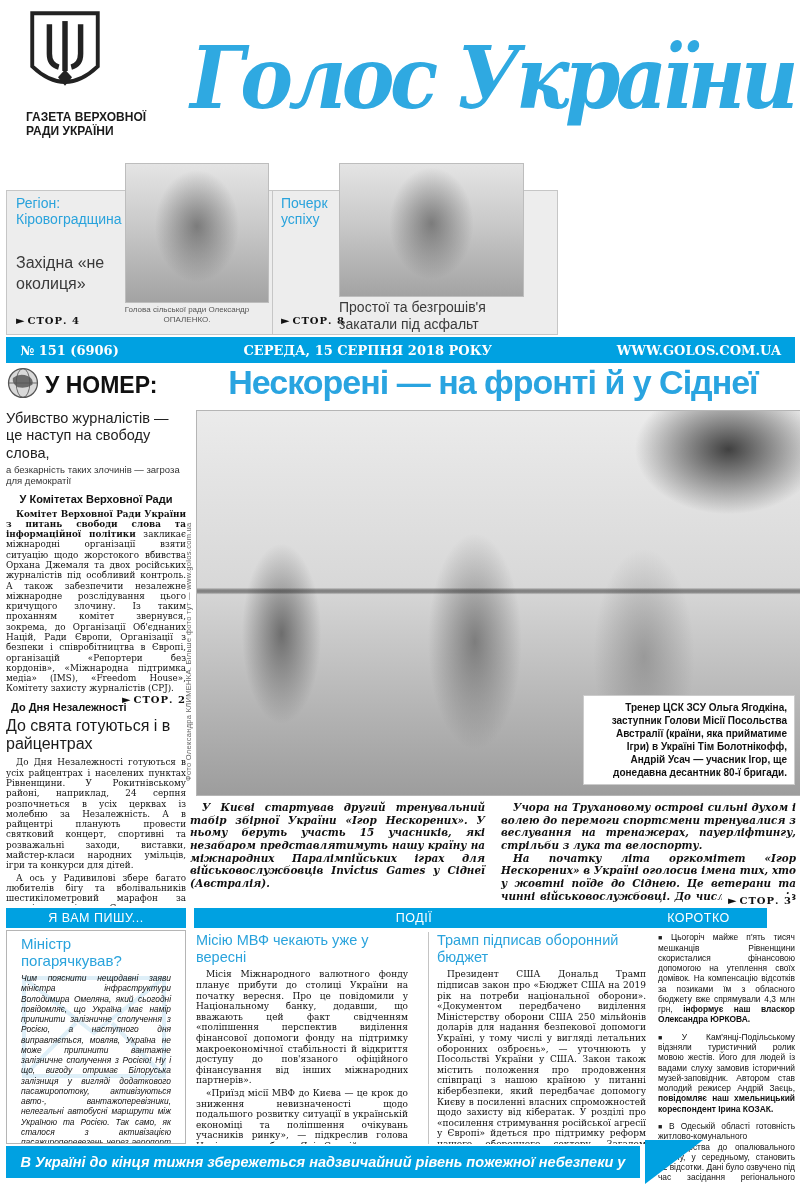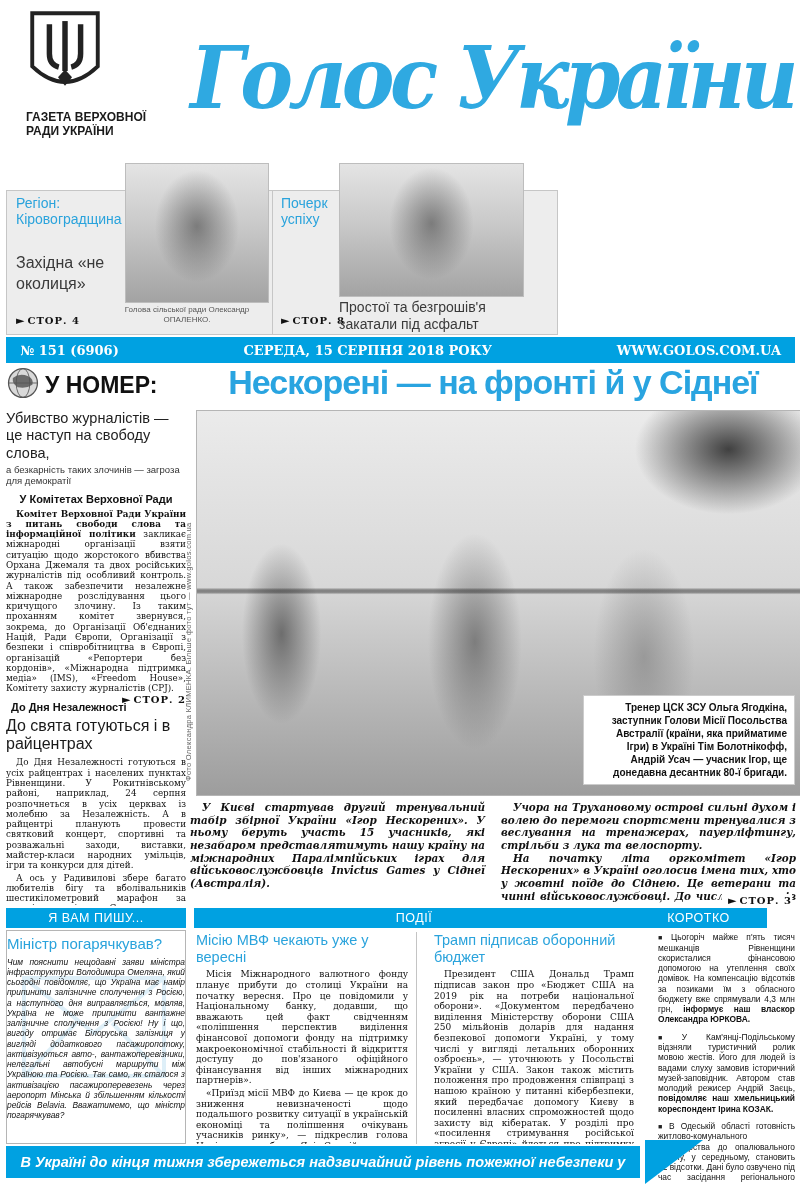--- a/index.html
+++ b/index.html
@@ -73,28 +73,28 @@
   .lead-pgref{position:absolute;right:4px;bottom:0;background:#fff;padding-left:6px;}
 
   
   .bar{position:absolute;height:20px;background:#00a1e1;color:#fff;font-weight:normal;
       font-size:12.5px;text-align:center;line-height:20px;letter-spacing:.5px;}
   .letters-bar{left:6px;top:908px;width:180px;}
   .events-bar{left:194px;top:908px;width:440px;}
   .briefs-bar{left:630px;top:908px;width:137px;}
 
   .letters-box{position:absolute;left:6px;top:930px;width:180px;height:214px;border:1px solid #b5b5b5;
-      box-sizing:border-box;padding:5px 0;overflow:hidden;background:#fff;}
+      box-sizing:border-box;padding:5px 14px;overflow:hidden;background:#fff;}
   .letters-box .wm{position:absolute;left:14px;top:44px;opacity:.5;z-index:0;}
   .letters-title{position:relative;z-index:1;font-size:15px;color:#2aa3dc;margin:0 0 4px;line-height:1.1;}
   .letters-body{position:relative;z-index:1;font-style:italic;font-size:8.4px;line-height:1.22;text-align:justify;}
 
   .ev-col{position:absolute;top:932px;height:212px;overflow:hidden;}
   .ev-a{left:196px;width:212px;}
-  .ev-b{left:416px;width:218px;border-left:1px solid #c4c4c4;padding-left:17px;box-sizing:border-box;}
+  .ev-b{left:428px;width:218px;border-left:1px solid #c4c4c4;padding-left:8px;box-sizing:border-box;}
   .ev-title{font-size:14.5px;line-height:1.15;color:#2aa3dc;margin:0 0 4px;}
   .ev-body{font-family:"DejaVu Serif",serif;font-size:9px;line-height:1.18;text-align:justify;}
   .ev-body p{margin:0 0 2px;text-indent:10px;}
 
   .briefs-box{position:absolute;left:658px;top:932px;width:137px;height:252px;overflow:hidden;}
   .brief{font-size:8.4px;line-height:1.22;text-align:justify;margin:0 0 7px;}
   .brief .sq{font-size:7px;color:#222;margin-right:3px;}
   .brief b{font-weight:bold;}
   .fold-triangle{position:absolute;left:645px;top:1140px;width:0;height:0;z-index:1;
       border-top:44px solid #00a1e1;border-right:58px solid transparent;}

